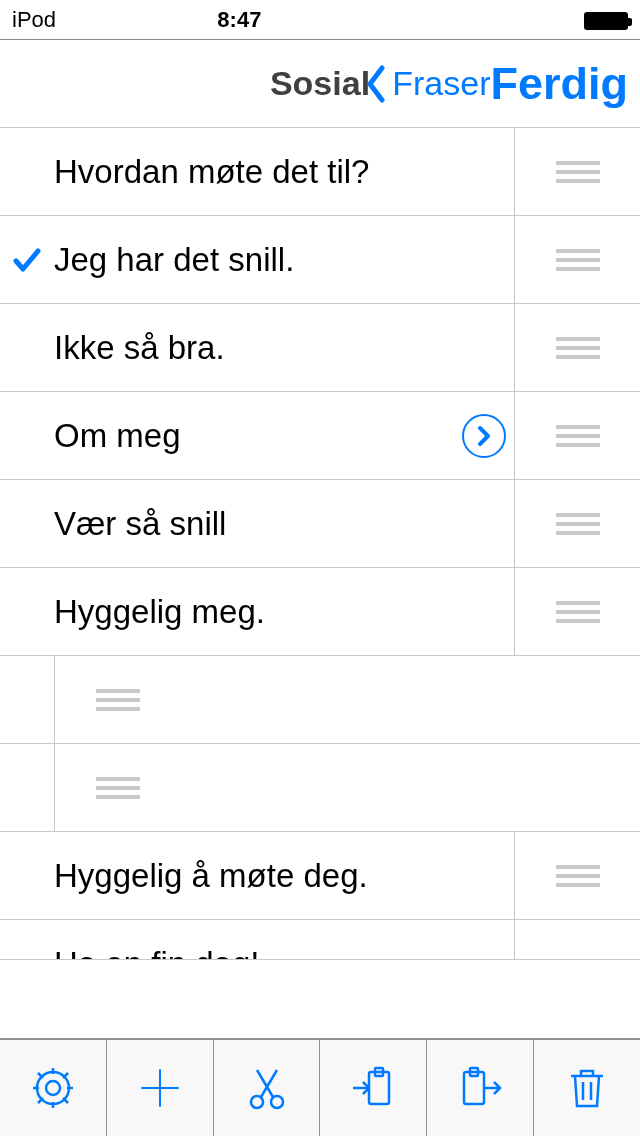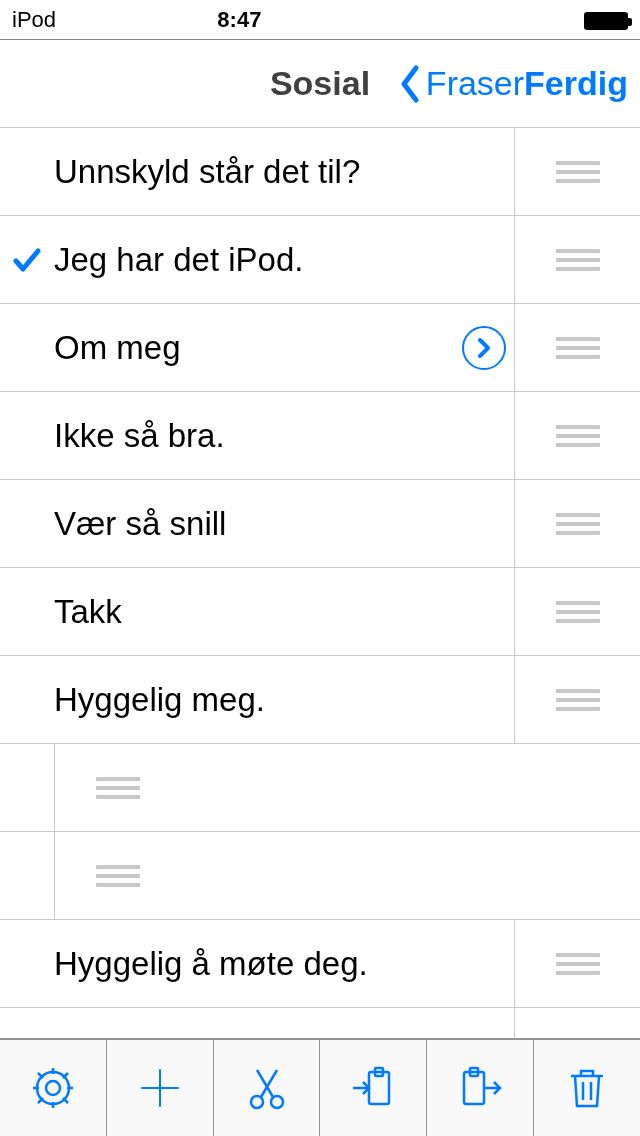--- a/index.html
+++ b/index.html
@@ -64,21 +64,21 @@
     .nav-title {
       font-size: 34px;
       font-weight: 600;
       color: #404040;
       position: absolute;
       left: 50%;
       transform: translateX(-50%);
     }
     .nav-done {
       color: #007aff;
-      font-size: 34px;
+      font-size: 45px;
       font-weight: 600;
       cursor: pointer;
     }
     .list-container {
       height: calc(1136px - 40px - 88px - 98px);
       overflow: hidden;
     }
     .list-row {
       display: flex;
       align-items: center;
@@ -187,37 +187,49 @@
     <span>Fraser</span>
   </div>
   <div class="nav-title">Sosial</div>
   <div class="nav-done">Ferdig</div>
 </div>
 
 <div class="list-container">
 
   <div class="list-row">
     <div class="row-check"></div>
-    <div class="row-label">Unnskyld står det til?</div>
+    <div class="row-label">Hvordan møte det til?</div>
     <div class="row-handle">
       <div class="handle-lines">
           <span></span>
           <span></span>
           <span></span>
         </div>
     </div>
   </div>
 
   <div class="list-row">
     <div class="row-check">
       <svg viewBox="0 0 30 30">
         <polyline points="4,16 11,24 26,6" fill="none" stroke="#007aff" stroke-width="5" stroke-linecap="round" stroke-linejoin="round"></polyline>
       </svg>
     </div>
-    <div class="row-label">Jeg har det iPod.</div>
+    <div class="row-label">Jeg har det snill.</div>
+    <div class="row-handle">
+      <div class="handle-lines">
+          <span></span>
+          <span></span>
+          <span></span>
+        </div>
+    </div>
+  </div>
+
+  <div class="list-row">
+    <div class="row-check"></div>
+    <div class="row-label">Ikke så bra.</div>
     <div class="row-handle">
       <div class="handle-lines">
           <span></span>
           <span></span>
           <span></span>
         </div>
     </div>
   </div>
 
   <div class="list-row">
@@ -234,53 +246,30 @@
       <div class="handle-lines">
           <span></span>
           <span></span>
           <span></span>
         </div>
     </div>
   </div>
 
   <div class="list-row">
     <div class="row-check"></div>
-    <div class="row-label">Ikke så bra.</div>
-    <div class="row-handle">
-      <div class="handle-lines">
-          <span></span>
-          <span></span>
-          <span></span>
-        </div>
-    </div>
-  </div>
-
-  <div class="list-row">
-    <div class="row-check"></div>
     <div class="row-label">Vær så snill</div>
     <div class="row-handle">
       <div class="handle-lines">
           <span></span>
           <span></span>
           <span></span>
         </div>
     </div>
   </div>
 
-  <div class="list-row">
-    <div class="row-check"></div>
-    <div class="row-label">Takk</div>
-    <div class="row-handle">
-      <div class="handle-lines">
-          <span></span>
-          <span></span>
-          <span></span>
-        </div>
-    </div>
-  </div>
 
   <div class="list-row">
     <div class="row-check"></div>
     <div class="row-label">Hyggelig meg.</div>
     <div class="row-handle">
       <div class="handle-lines">
           <span></span>
           <span></span>
           <span></span>
         </div>

